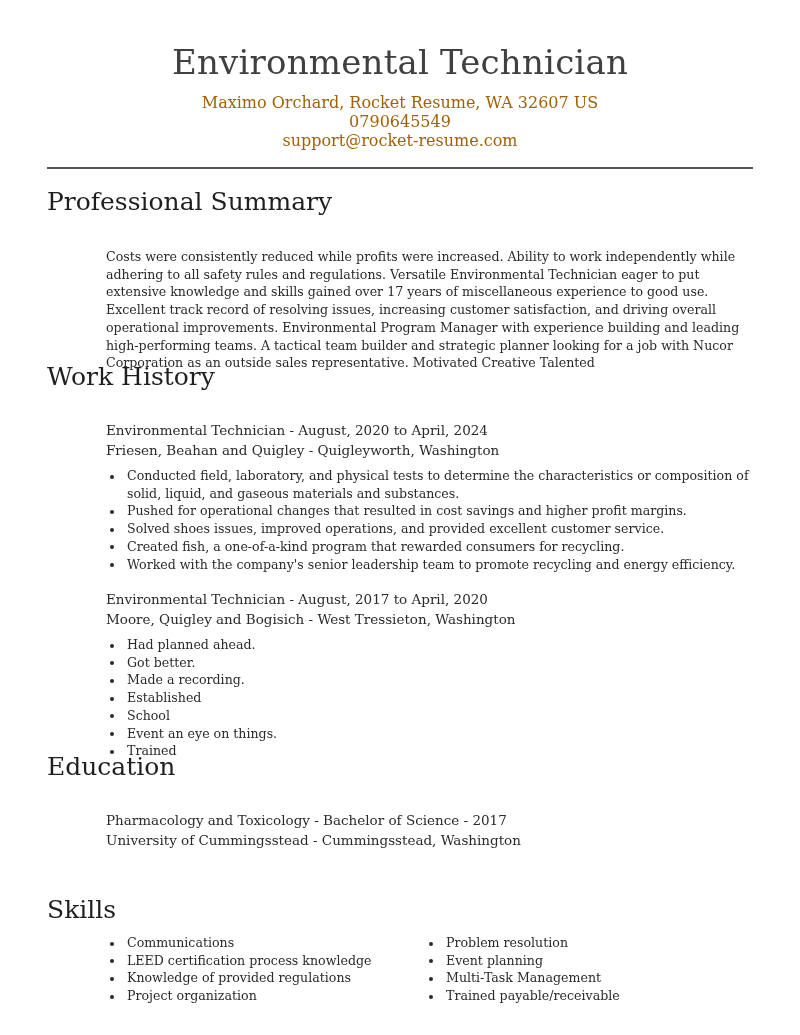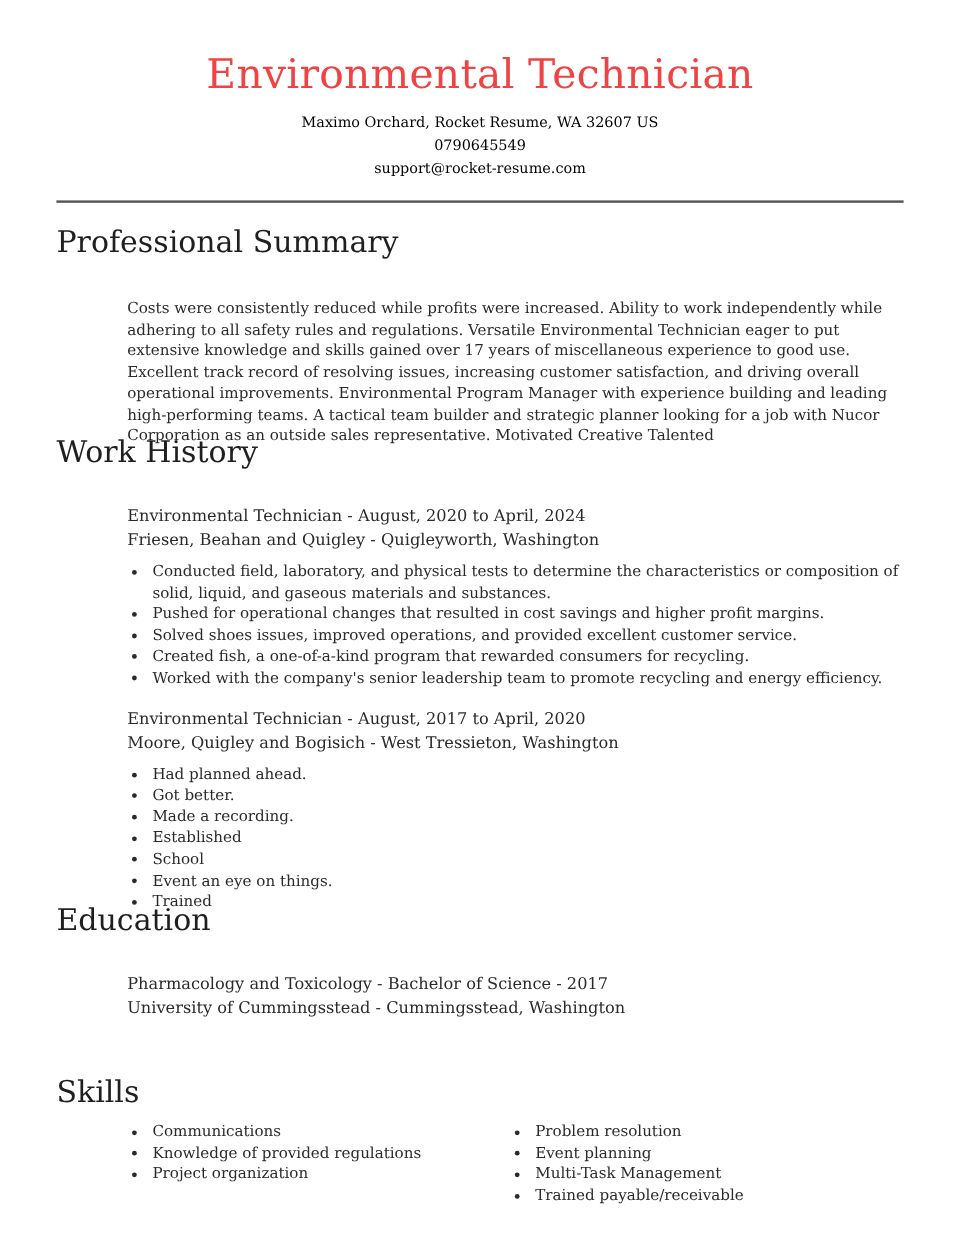--- a/index.html
+++ b/index.html
@@ -6,27 +6,27 @@
     html, body { width: 800px; height: 1035px; background: #ffffff; overflow: hidden; }
     body {
       font-family: "DejaVu Serif", "Liberation Serif", serif;
       color: #2a2a2a;
       position: relative;
     }
     .page { position: relative; width: 800px; height: 1035px; }
     .title {
       position: absolute; left: 0; right: 0; top: 40px;
       text-align: center;
-      font-size: 34px; font-weight: normal; color: #ef4444;
+      font-size: 34px; font-weight: normal; color: #404040;
       letter-spacing: 0.2px;
       line-height: 44px;
     }
     .contact {
       position: absolute; left: 0; right: 0; top: 93px;
-      text-align: center; font-size: 12px; line-height: 19px; color: #000000;
+      text-align: center; font-size: 16px; line-height: 19px; color: #a16207;
     }
     .divider {
       position: absolute; left: 47px; width: 706px; top: 167px;
       height: 2px; background: #555555;
     }
     .section-title {
       position: absolute; left: 47px;
       font-size: 25px; font-weight: normal; color: #1f1f1f; line-height: 32px;
     }
     .body-text {
@@ -93,20 +93,21 @@
 
   <h2 class="section-title" style="top:751px;">Education</h2>
   <div class="body-text" style="top:790px;">
     <div class="line">Pharmacology and Toxicology - Bachelor of Science - 2017</div>
     <div class="line">University of Cummingsstead - Cummingsstead, Washington</div>
   </div>
 
   <h2 class="section-title" style="top:894px;">Skills</h2>
   <ul class="bullets skills-col" style="left:106px; top:934px;">
     <li>Communications</li>
+    <li>LEED certification process knowledge</li>
     <li>Knowledge of provided regulations</li>
     <li>Project organization</li>
   </ul>
   <ul class="bullets skills-col" style="left:425px; top:934px;">
     <li>Problem resolution</li>
     <li>Event planning</li>
     <li>Multi-Task Management</li>
     <li>Trained payable/receivable</li>
   </ul>
 

